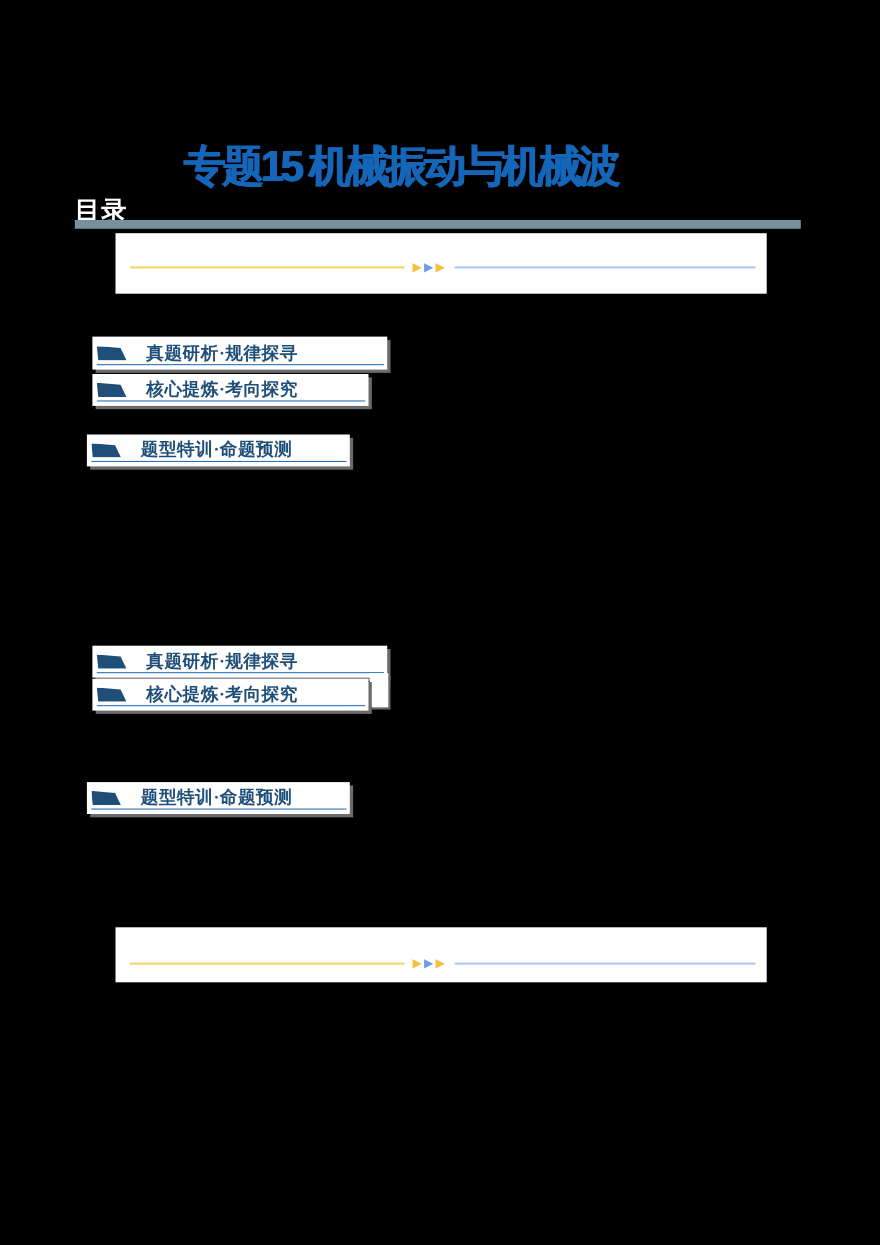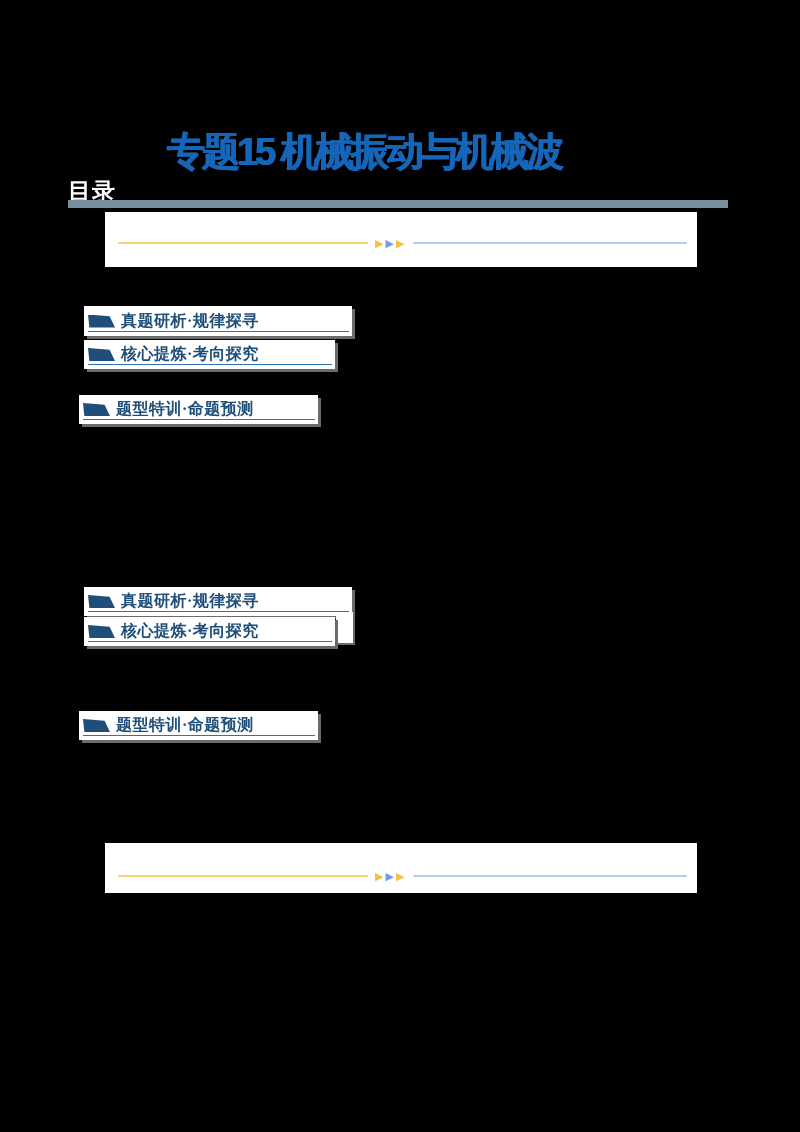--- a/index.html
+++ b/index.html
@@ -102,21 +102,21 @@
     box-sizing: border-box;
   }
   .ribbon .pennant {
     width: 27px;
     height: 13px;
     background: #1F4E79;
     clip-path: polygon(0 0, 80% 14%, 100% 100%, 5% 100%);
     flex: 0 0 auto;
   }
   .ribbon .ribbon-label {
-    margin-left: 6px;
+    margin-left: 18px;
     font-family: "Liberation Serif", serif;
     font-weight: 700;
     font-size: 16px;
     color: #1F4E79;
     white-space: nowrap;
     letter-spacing: 0.5px;
   }
   .ribbon .ribbon-underline {
     position: absolute;
     left: 4px;

